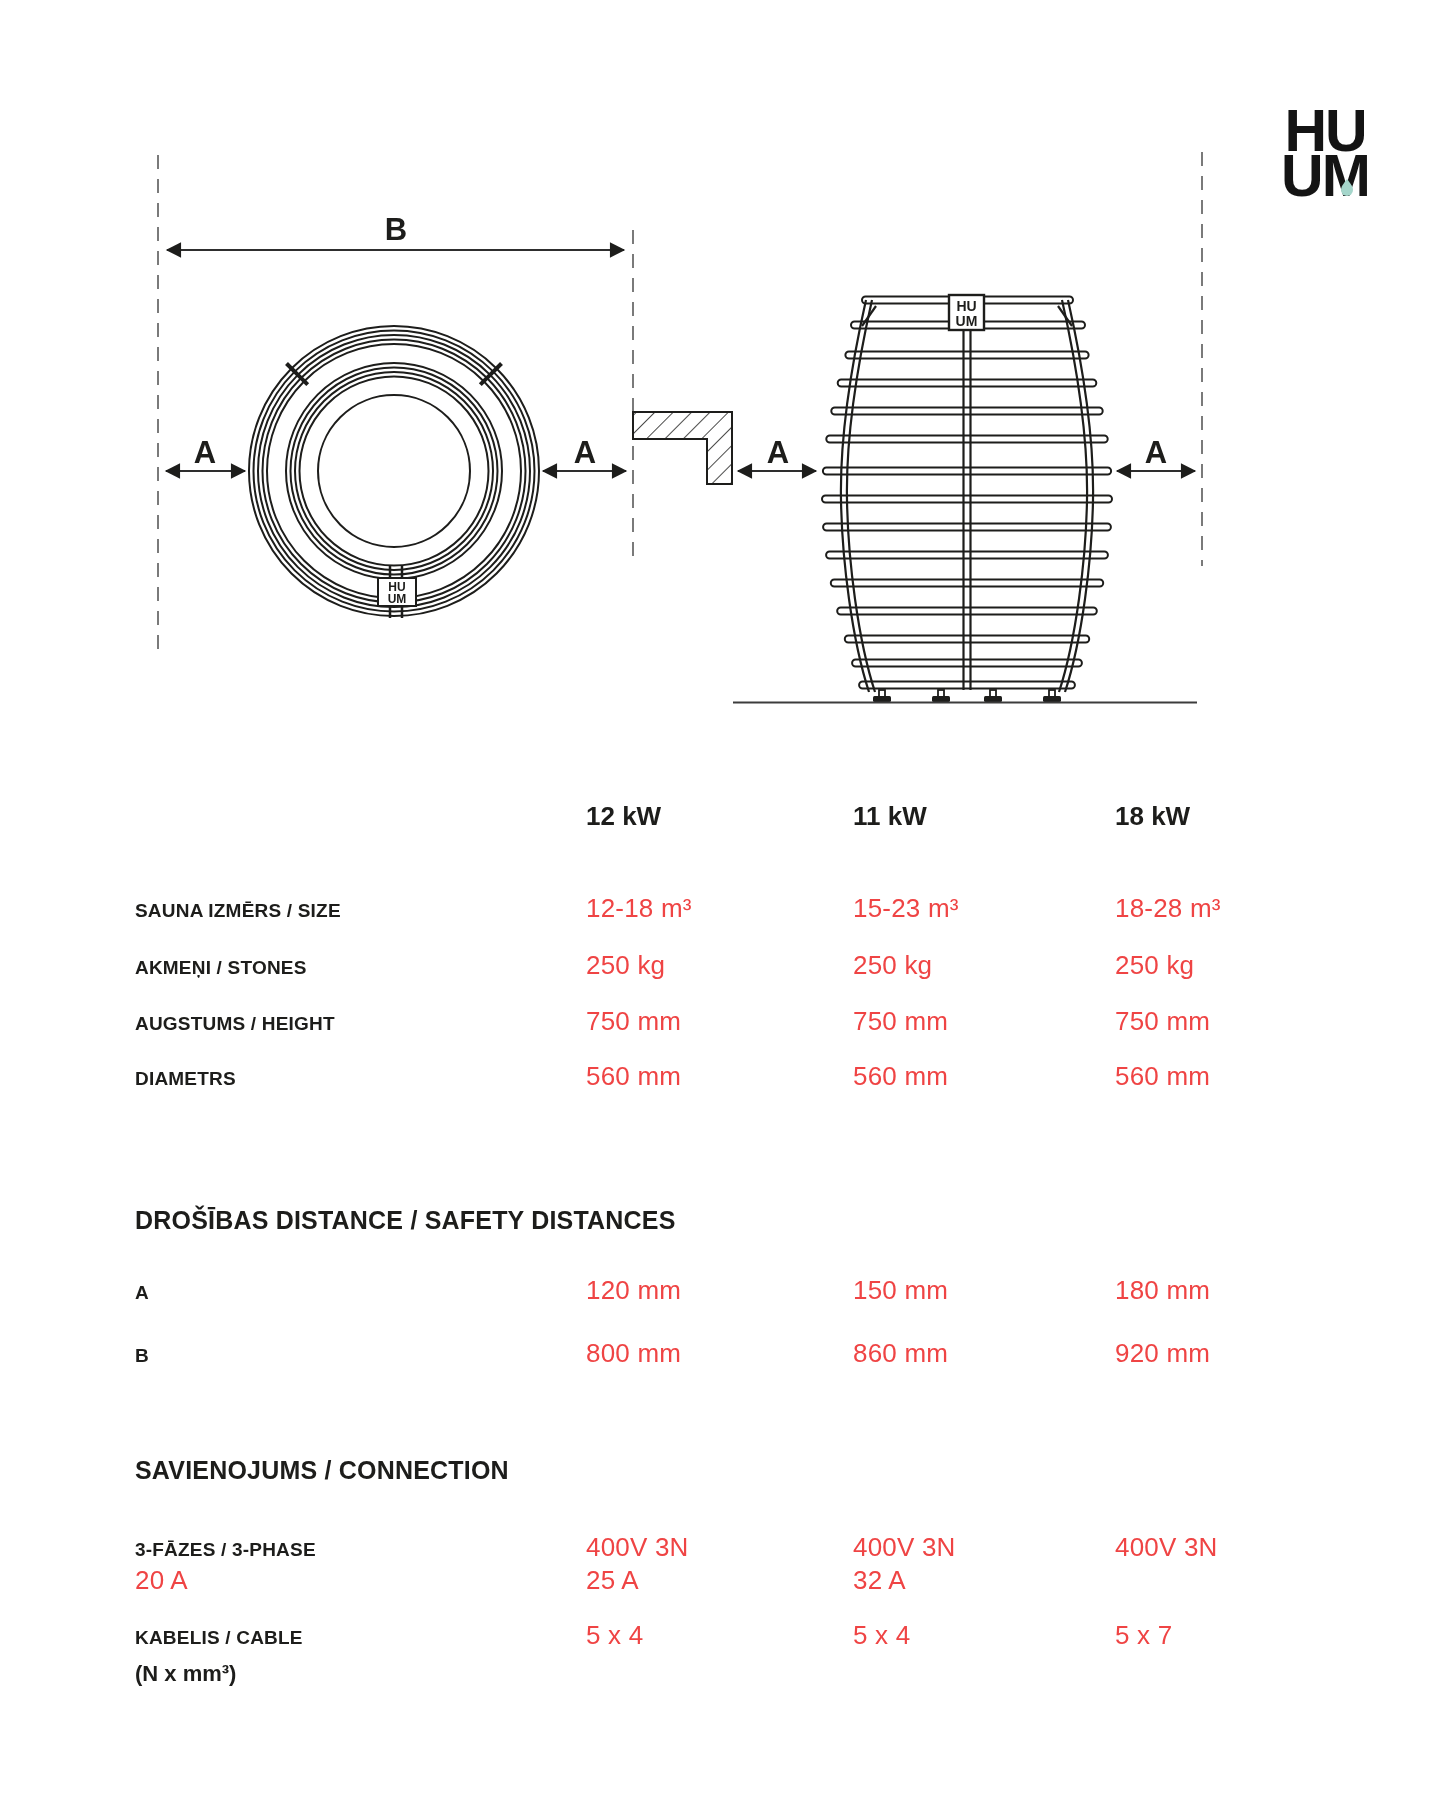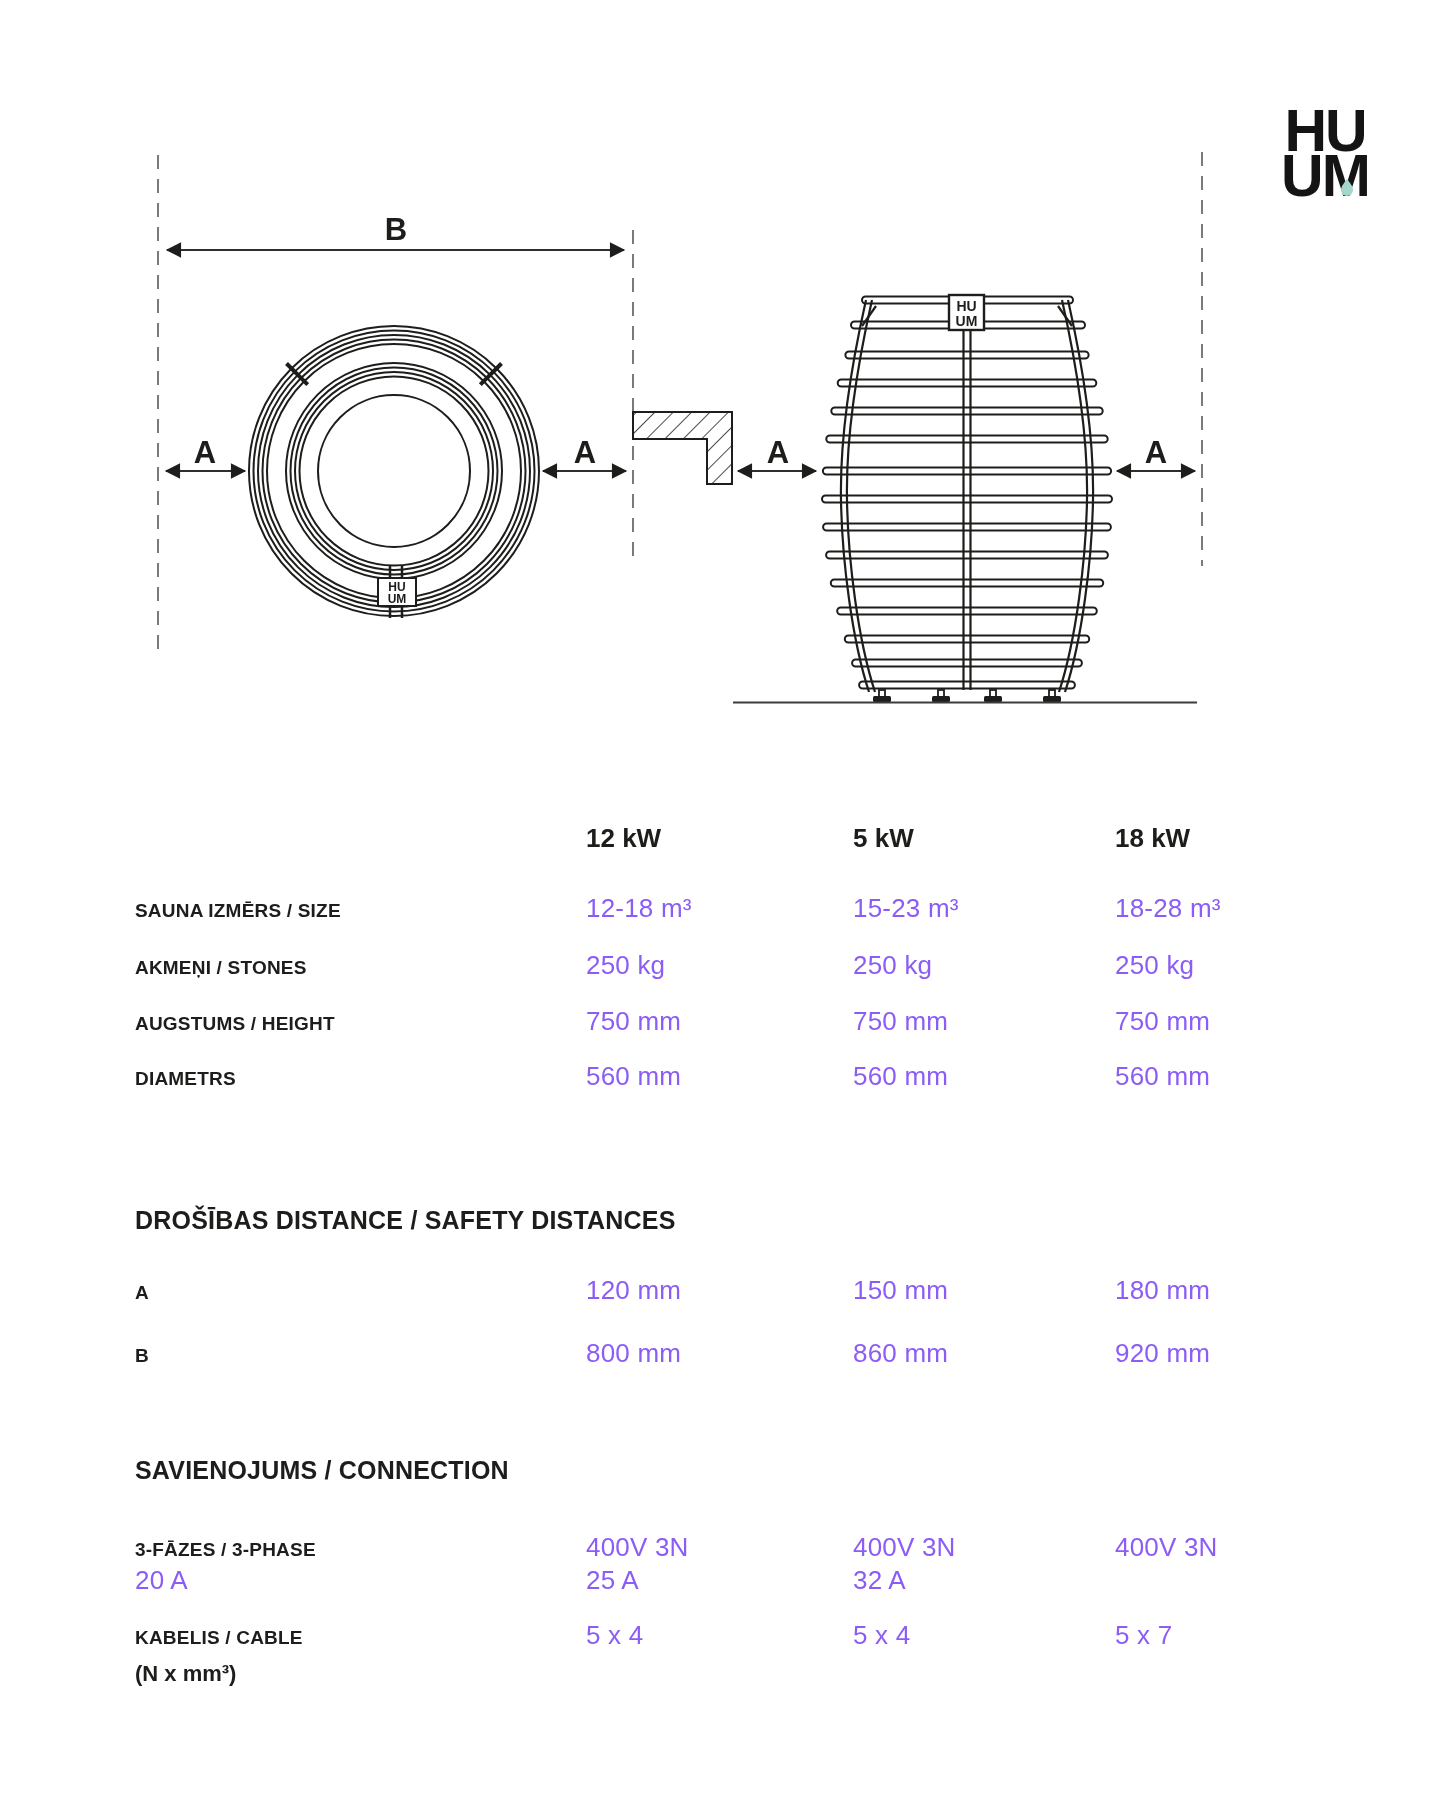--- a/index.html
+++ b/index.html
@@ -12,21 +12,21 @@
     overflow:hidden;
   }
   svg text{font-family:"Liberation Sans","DejaVu Sans",sans-serif;}
   .drawing{position:absolute;left:0;top:0;}
   .row{
     position:absolute;left:135px;width:1260px;
     display:grid;grid-template-columns:451px 267px 262px 240px;
     align-items:baseline;
   }
   .lbl{font-weight:bold;font-size:19px;letter-spacing:0.2px;}
-  .val{font-weight:400;font-size:26px;letter-spacing:0.2px;color:#8b5cf6;}
+  .val{font-weight:400;font-size:26px;letter-spacing:0.2px;color:#ef4444;}
   .colhead{font-weight:bold;font-size:26px;}
   .heading{position:absolute;left:135px;font-weight:bold;font-size:25px;letter-spacing:0.2px;margin-top:23px;}
   .sublabel{position:absolute;left:135px;font-weight:bold;font-size:22px;}
 </style>
 </head>
 <body>
 
 <div class="sheet">
 
   <svg class="drawing" width="1445" height="770" viewBox="0 0 1445 770">
@@ -160,24 +160,24 @@
       <line x1="733" y1="702.5" x2="1197" y2="702.5" stroke="#3c3c3c" stroke-width="2"></line>
     </g>
 
     <g>
       <text x="1325" y="151" fill="#141414" font-size="59" font-weight="bold" text-anchor="middle" letter-spacing="-2">HU</text>
       <text x="1325" y="196" fill="#141414" font-size="59" font-weight="bold" text-anchor="middle" letter-spacing="-2">UM</text>
       <path d="M1347,179 C1351,184 1353,187 1353,190 A6,6 0 1 1 1341,190 C1341,187 1343,184 1347,179 Z" fill="#a5d6cb"></path>
     </g>
   </svg>
 
-  <div class="row" style="top:823px">
+  <div class="row" style="top:801px">
     <div></div>
     <div class="colhead">12 kW</div>
-    <div class="colhead">5 kW</div>
+    <div class="colhead">11 kW</div>
     <div class="colhead">18 kW</div>
   </div>
 
   <div class="row" style="top:893px">
     <div class="lbl">SAUNA IZMĒRS / SIZE</div>
     <div class="val">12-18 m³</div>
     <div class="val">15-23 m³</div>
     <div class="val">18-28 m³</div>
   </div>
   <div class="row" style="top:950px">

